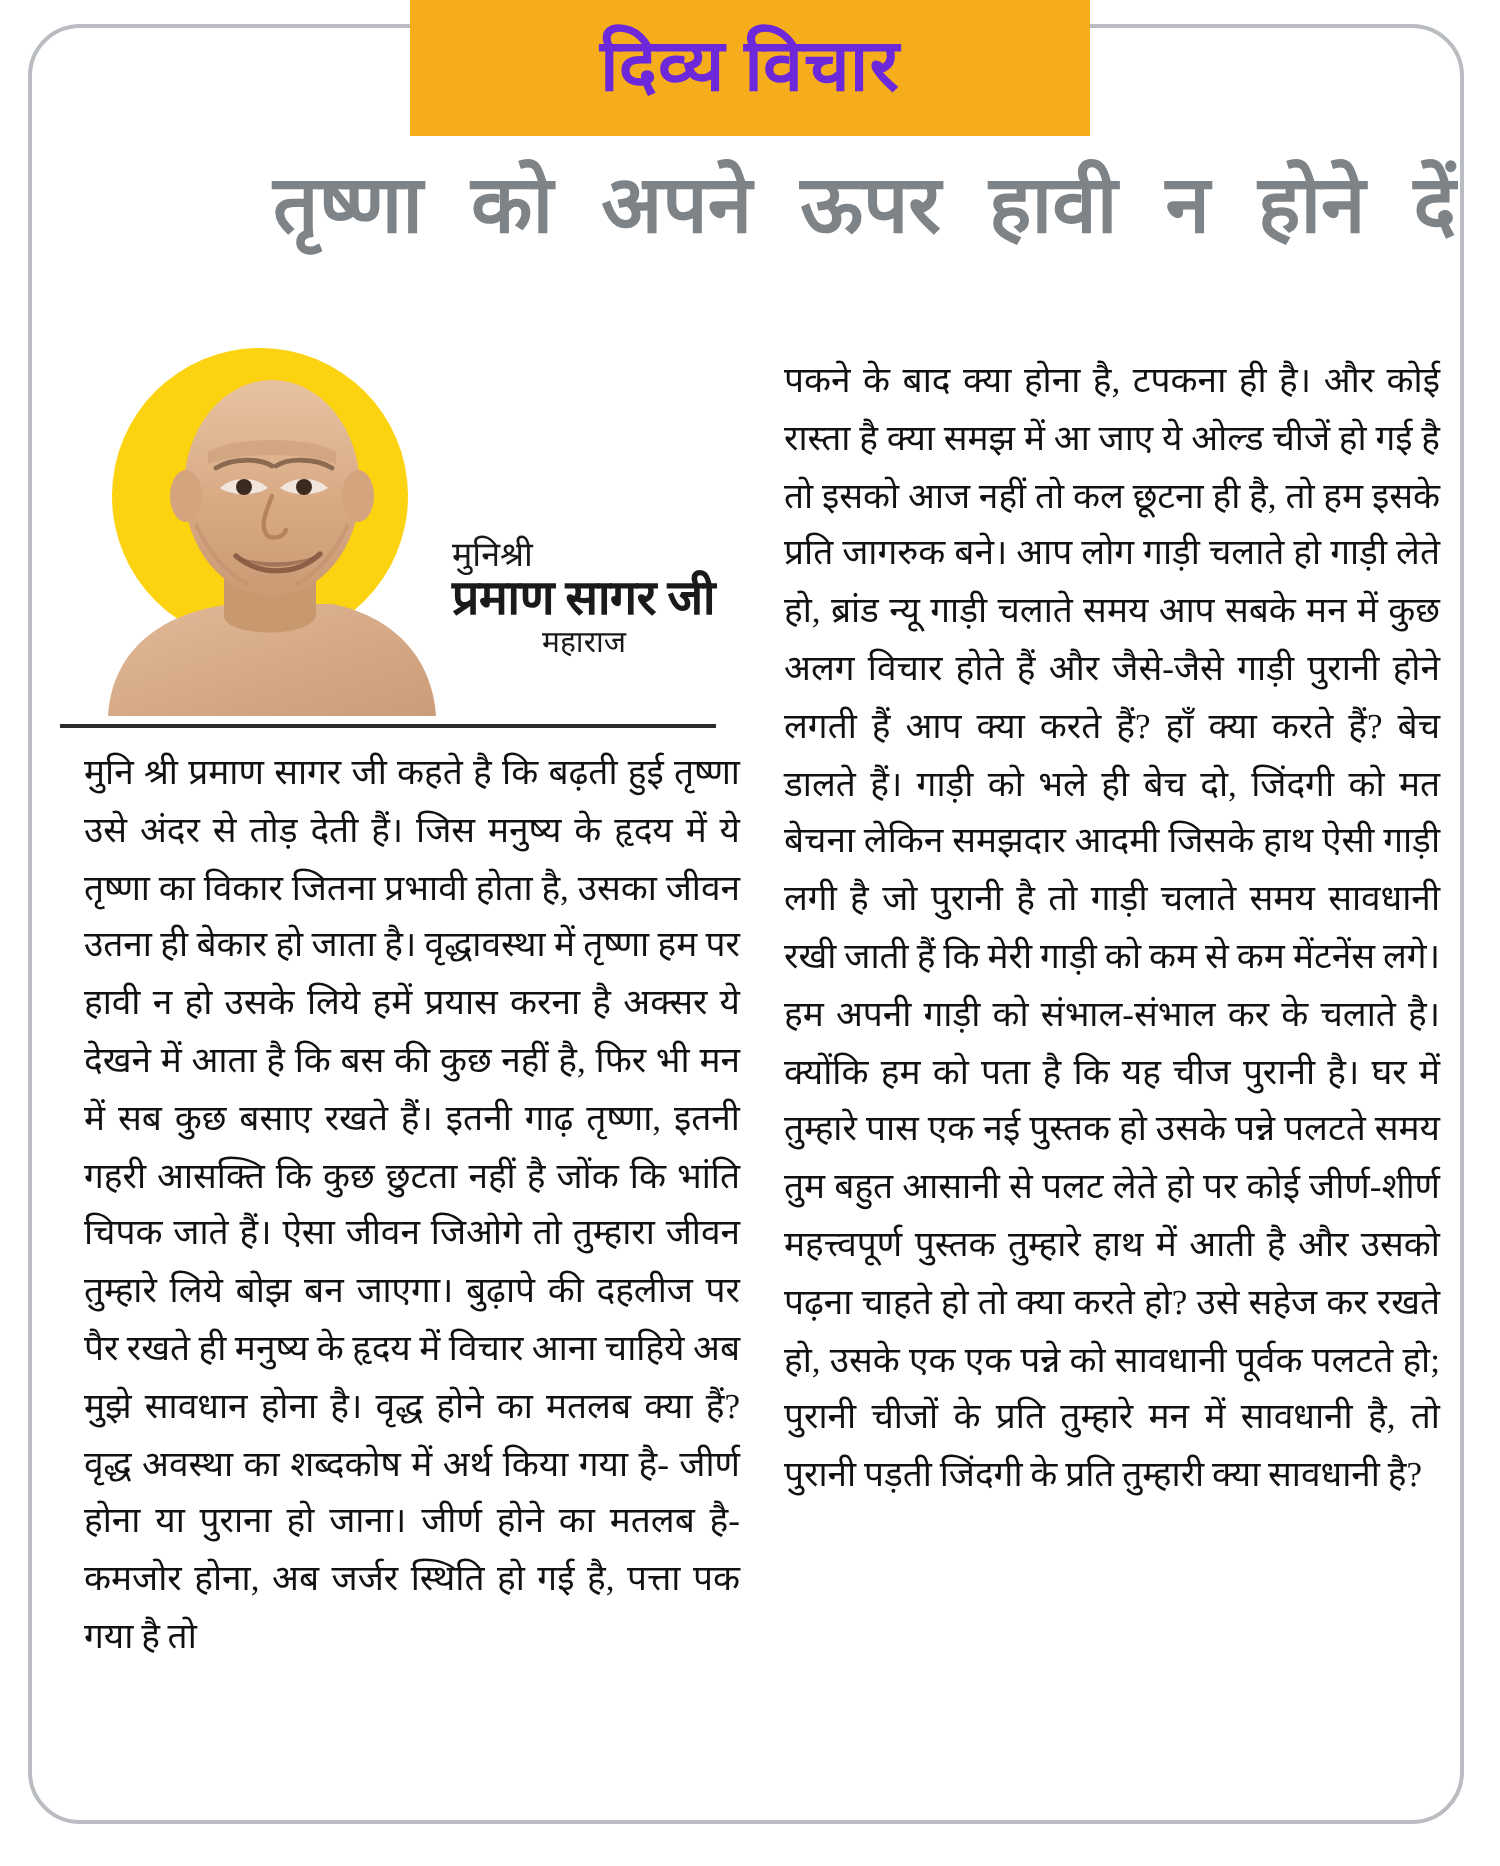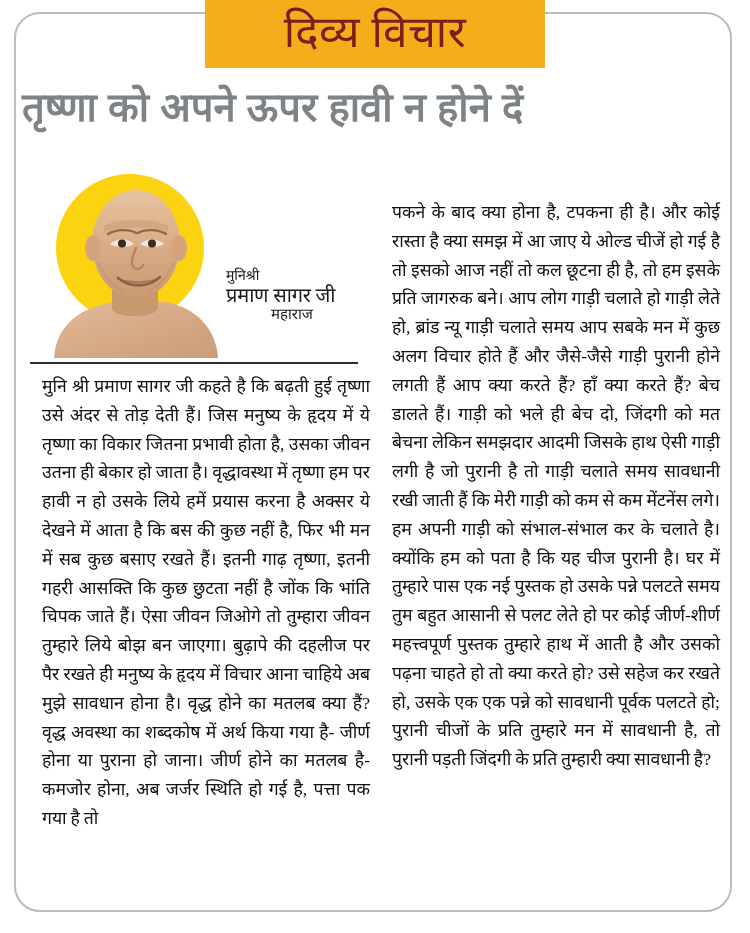--- a/index.html
+++ b/index.html
@@ -41,36 +41,36 @@
   .banner {
     width: 340px;
     height: 68px;
     background: #f5ad1c;
     display: flex;
     align-items: center;
     justify-content: center;
   }
   .banner-title {
     font-family: "Liberation Serif", "DejaVu Serif", serif;
-    font-weight: normal;
-    font-size: 44px;
+    font-weight: bold;
+    font-size: 36px;
     line-height: 1;
-    color: #7f1d1d;
+    color: #6d28d9;
     letter-spacing: 0.5px;
     padding-bottom: 2px;
   }
 
   
   .headline {
     position: absolute;
     left: 22px;
     top: 82px;
     width: 706px;
-    text-align: left;
-    font-family: Liberation Sans, sans-serif;
+    text-align: right;
+    font-family: Liberation Mono, monospace;
     font-weight: bold;
     font-size: 40px;
     line-height: 1.25;
     color: #7e8387;
     z-index: 4;
   }
 
   
   .content {
     position: absolute;
@@ -113,22 +113,22 @@
   .monk svg { display: block; width: 100%; height: 100%; }
 
   .caption {
     position: absolute;
     left: 196px;
     top: 96px;
     width: 132px;
     color: #1a1a1a;
     line-height: 1.12;
   }
-  .caption-pre   { font-size: 14px; font-weight: normal; }
-  .caption-name  { font-size: 20px; font-weight: normal; white-space: nowrap; letter-spacing: -0.2px; }
+  .caption-pre   { font-size: 17px; font-weight: normal; }
+  .caption-name  { font-size: 24px; font-weight: bold; white-space: nowrap; letter-spacing: -0.2px; }
   .caption-post  { font-size: 15px; font-weight: normal; text-align: center; }
 
   .rule {
     position: absolute;
     left: 0;
     top: 190px;
     width: 328px;
     height: 0;
     border-top: 2px solid #2b2b2b;
   }
@@ -145,21 +145,21 @@
   }
   .col-left .body-text {
     position: absolute;
     left: 12px;
     top: 200px;
     width: 328px;
   }
   .col-right .body-text {
     position: absolute;
     left: 0;
-    top: 26px;
+    top: 4px;
     width: 328px;
   }
   .body-text p { margin: 0; }
 </style>
 </head>
 <body>
 
 <div class="page-frame"></div>
 
 <div class="banner-wrap">

